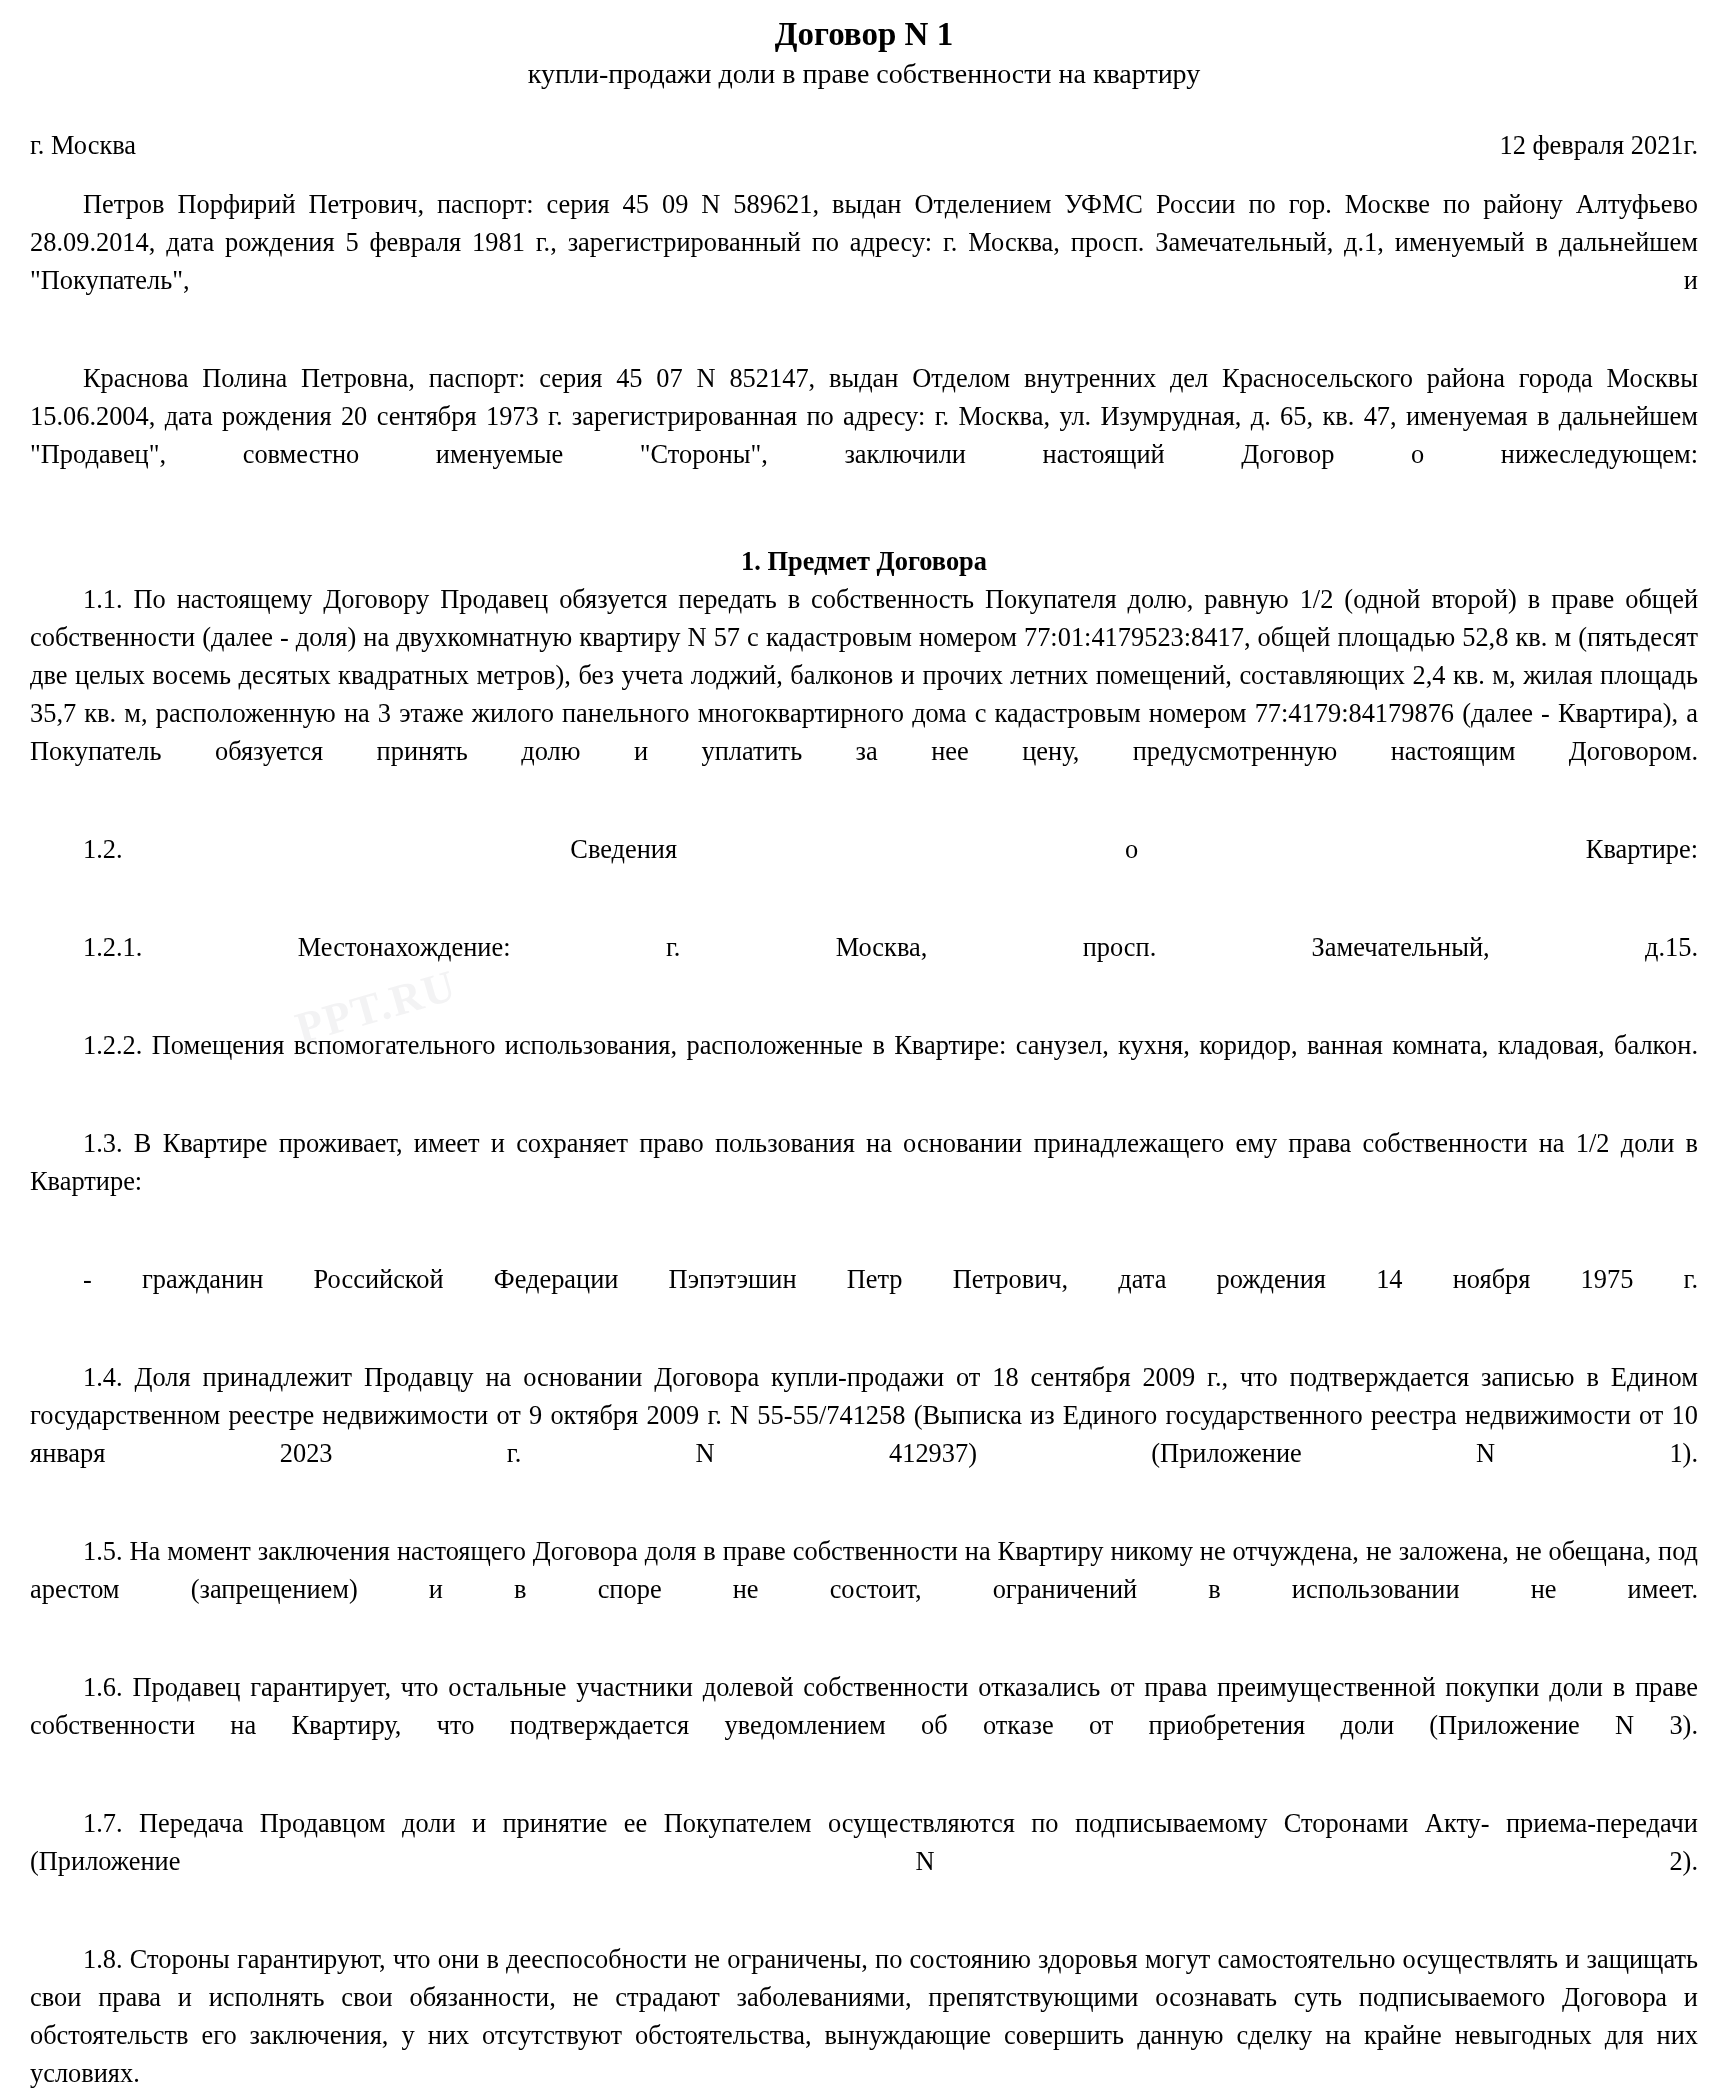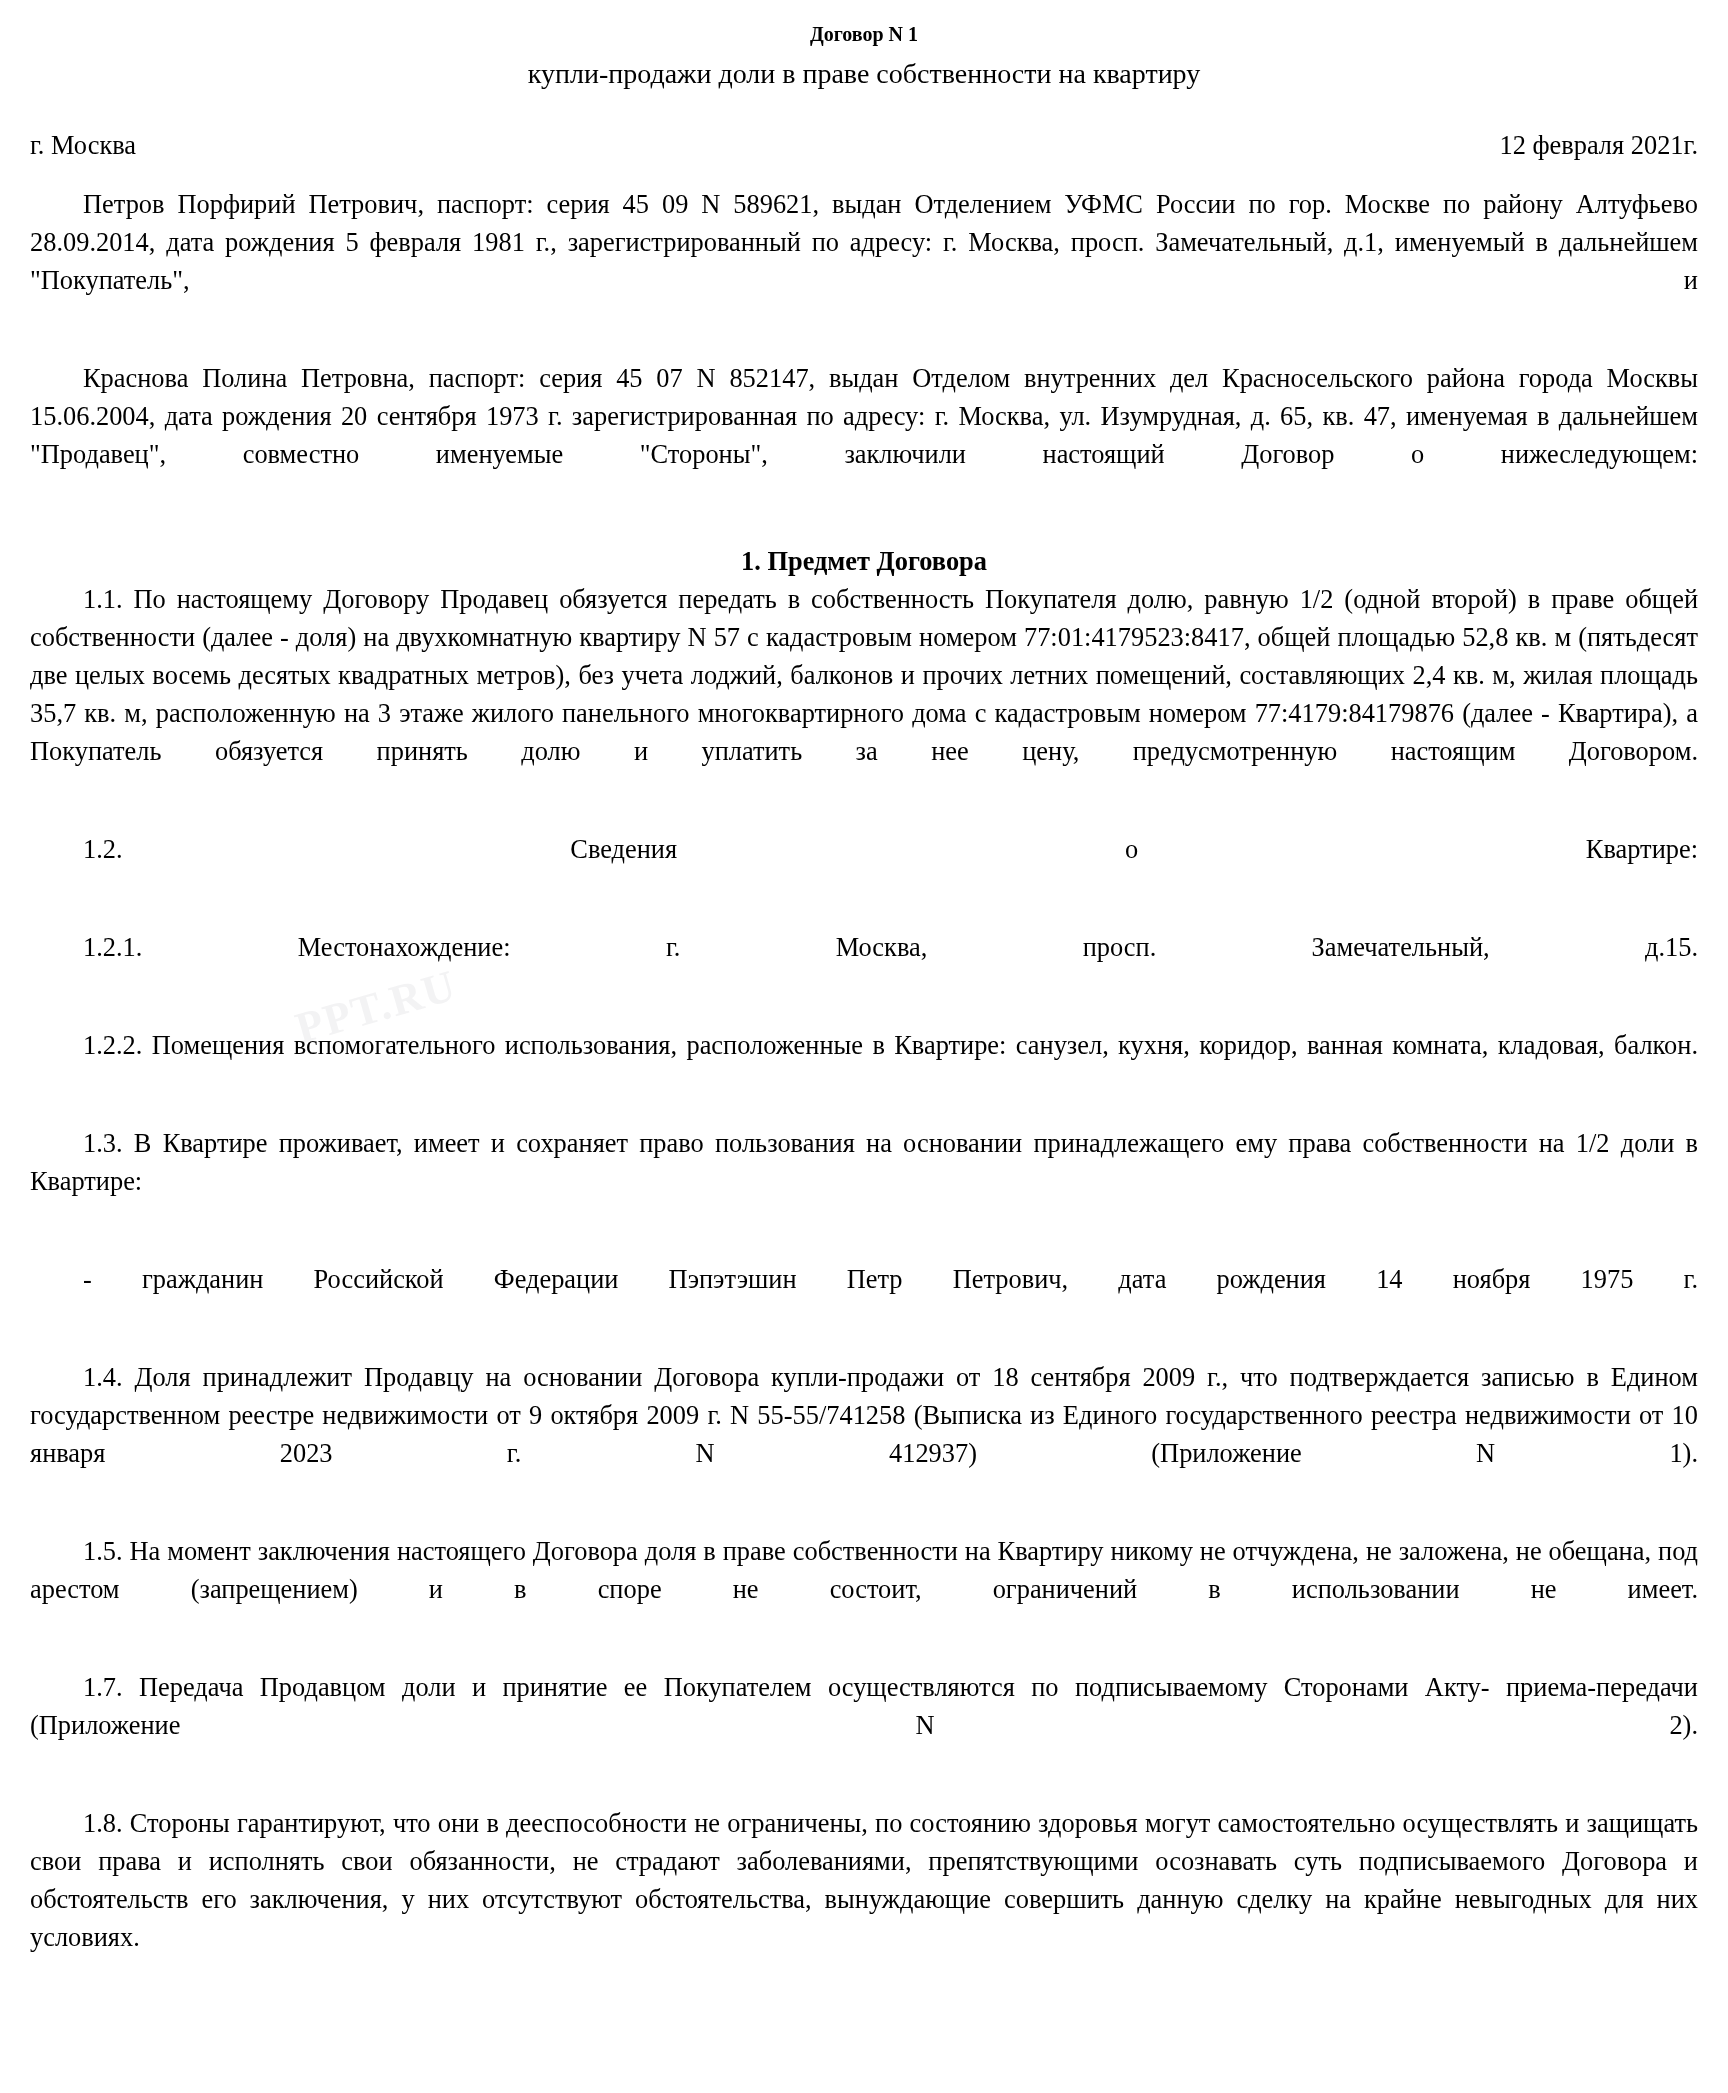--- a/index.html
+++ b/index.html
@@ -41,21 +41,21 @@
     white-space: nowrap;
     z-index: 0;
   }
 
   .content { position: relative; z-index: 1; }
 
   
   .doc-title {
     text-align: center;
     font-weight: bold;
-    font-size: 20px;
+    font-size: 33px;
     line-height: 39px;
     margin: 0;
   }
   .doc-subtitle {
     text-align: center;
     font-weight: normal;
     font-size: 28px;
     line-height: 39px;
     margin: 0 0 34px 0;
   }
@@ -134,20 +134,21 @@
     <p class="para">1.2.2. Помещения вспомогательного использования, расположенные в Квартире: санузел, кухня, коридор, ванная комната, кладовая, балкон.</p>
 
     <p class="para"><span>1.3. В Квартире проживает, имеет и сохраняет право пользования на основании принадлежащего ему права собственности на </span><b>1/2</b><span> доли в Квартире:</span></p>
 
     <p class="para"><span>- гражданин Российской Федерации </span><b>Пэпэтэшин Петр Петрович</b><span>, дата рождения 14 ноября 1975 г.</span></p>
 
     <p class="para">1.4. Доля принадлежит Продавцу на основании Договора купли-продажи от 18 сентября 2009 г., что подтверждается записью в Едином государственном реестре недвижимости от 9 октября 2009 г. N 55-55/741258 (Выписка из Единого государственного реестра недвижимости от 10 января 2023 г. N 412937) (Приложение N 1).</p>
 
     <p class="para">1.5. На момент заключения настоящего Договора доля в праве собственности на Квартиру никому не отчуждена, не заложена, не обещана, под арестом (запрещением) и в споре не состоит, ограничений в использовании не имеет.</p>
 
+    <p class="para">1.6. Продавец гарантирует, что остальные участники долевой собственности отказались от права преимущественной покупки доли в праве собственности на Квартиру, что подтверждается уведомлением об отказе от приобретения доли (Приложение N 3).</p>
 
     <p class="para">1.7. Передача Продавцом доли и принятие ее Покупателем осуществляются по подписываемому Сторонами Акту- приема-передачи (Приложение N 2).</p>
 
     <p class="para">1.8. Стороны гарантируют, что они в дееспособности не ограничены, по состоянию здоровья могут самостоятельно осуществлять и защищать свои права и исполнять свои обязанности, не страдают заболеваниями, препятствующими осознавать суть подписываемого Договора и обстоятельств его заключения, у них отсутствуют обстоятельства, вынуждающие совершить данную сделку на крайне невыгодных для них условиях.</p>
 
   </div>
 </div>
 
 
 </body></html>

